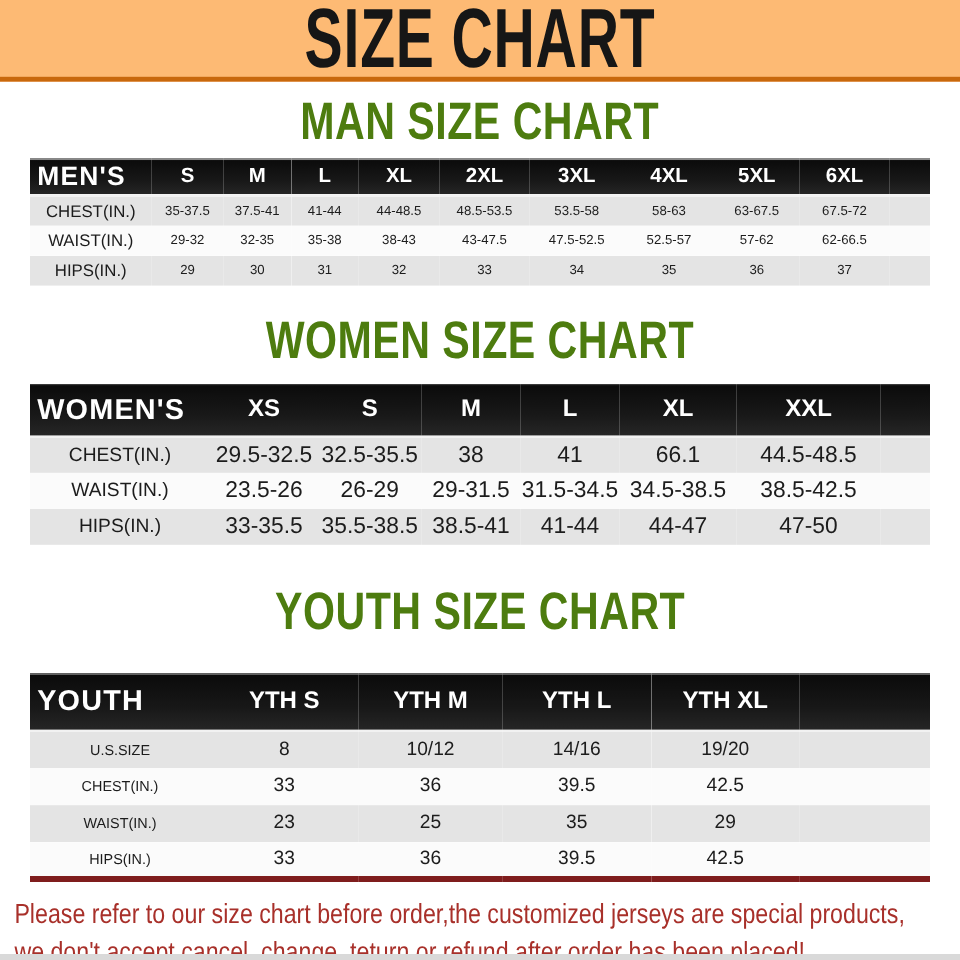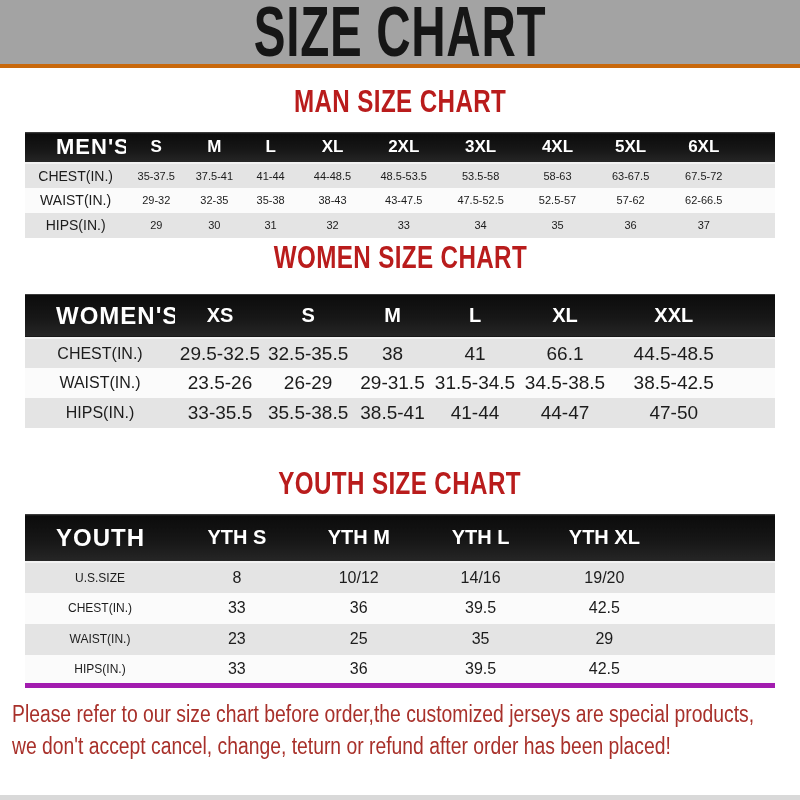--- a/index.html
+++ b/index.html
@@ -11,79 +11,79 @@
   .page {
     position: relative;
     width: 800px; height: 800px;
     background: #ffffff;
     overflow: hidden;
   }
 
   
   .banner {
     height: 68px;
-    background: #a3a3a3;
+    background: #fdba74;
     border-bottom: 4px solid #C8680C;
     display: flex; align-items: center; justify-content: center;
     overflow: hidden;
   }
   .banner-title {
     display: inline-block;
     font-size: 70px;
     line-height: 68px;
     font-weight: 800;
     color: #161616;
     letter-spacing: 1px;
     transform: scaleX(0.68);
     white-space: nowrap;
   }
 
   
   .section-heading {
     text-align: center;
     line-height: 40px;
-    font-size: 31px;
-    color: #b91c1c;
+    font-size: 44px;
+    color: #4d7c0f;
     white-space: nowrap;
     text-decoration: underline;
   }
   .section-heading .condensed {
     display: inline-block;
     font-weight: 800;
     transform: scaleX(0.78);
     letter-spacing: 0.5px;
   }
   #heading-men   { margin-top: 14px; }
-  #heading-women { }
+  #heading-women { margin-top: 26px; }
   #heading-youth { margin-top: 36px; }
 
   
   .size-table {
     width: 750px;
     margin: 0 auto;
     border-collapse: collapse;
     table-layout: fixed;
   }
   #table-men   { margin-top: 10px; }
   #table-women { margin-top: 16px; }
-  #table-youth { margin-top: 10px; border-bottom: 5px solid #a21caf; }
+  #table-youth { margin-top: 31px; border-bottom: 5px solid #7f1d1d; }
 
   .size-table thead th {
     background: linear-gradient(180deg, #0b0b0b 0%, #181818 60%, #262626 100%);
     color: #ffffff;
     border-top: 1px solid #3a3a3a;
     border-bottom: 2px solid #f2f2f2;
     font-weight: 600;
     text-align: center;
     overflow: hidden;
     white-space: nowrap;
   }
   .size-table thead th.corner-label {
     text-align: left;
-    padding-left: 31px;
+    padding-left: 6px;
     font-weight: 800;
     letter-spacing: 1px;
   }
   .size-table tbody tr:nth-child(odd)  { background: #E4E4E4; }
   .size-table tbody tr:nth-child(even) { background: #FBFBFB; }
   .size-table tbody th,
   .size-table tbody td {
     font-weight: 400;
     text-align: center;
     color: #1c1c1c;

